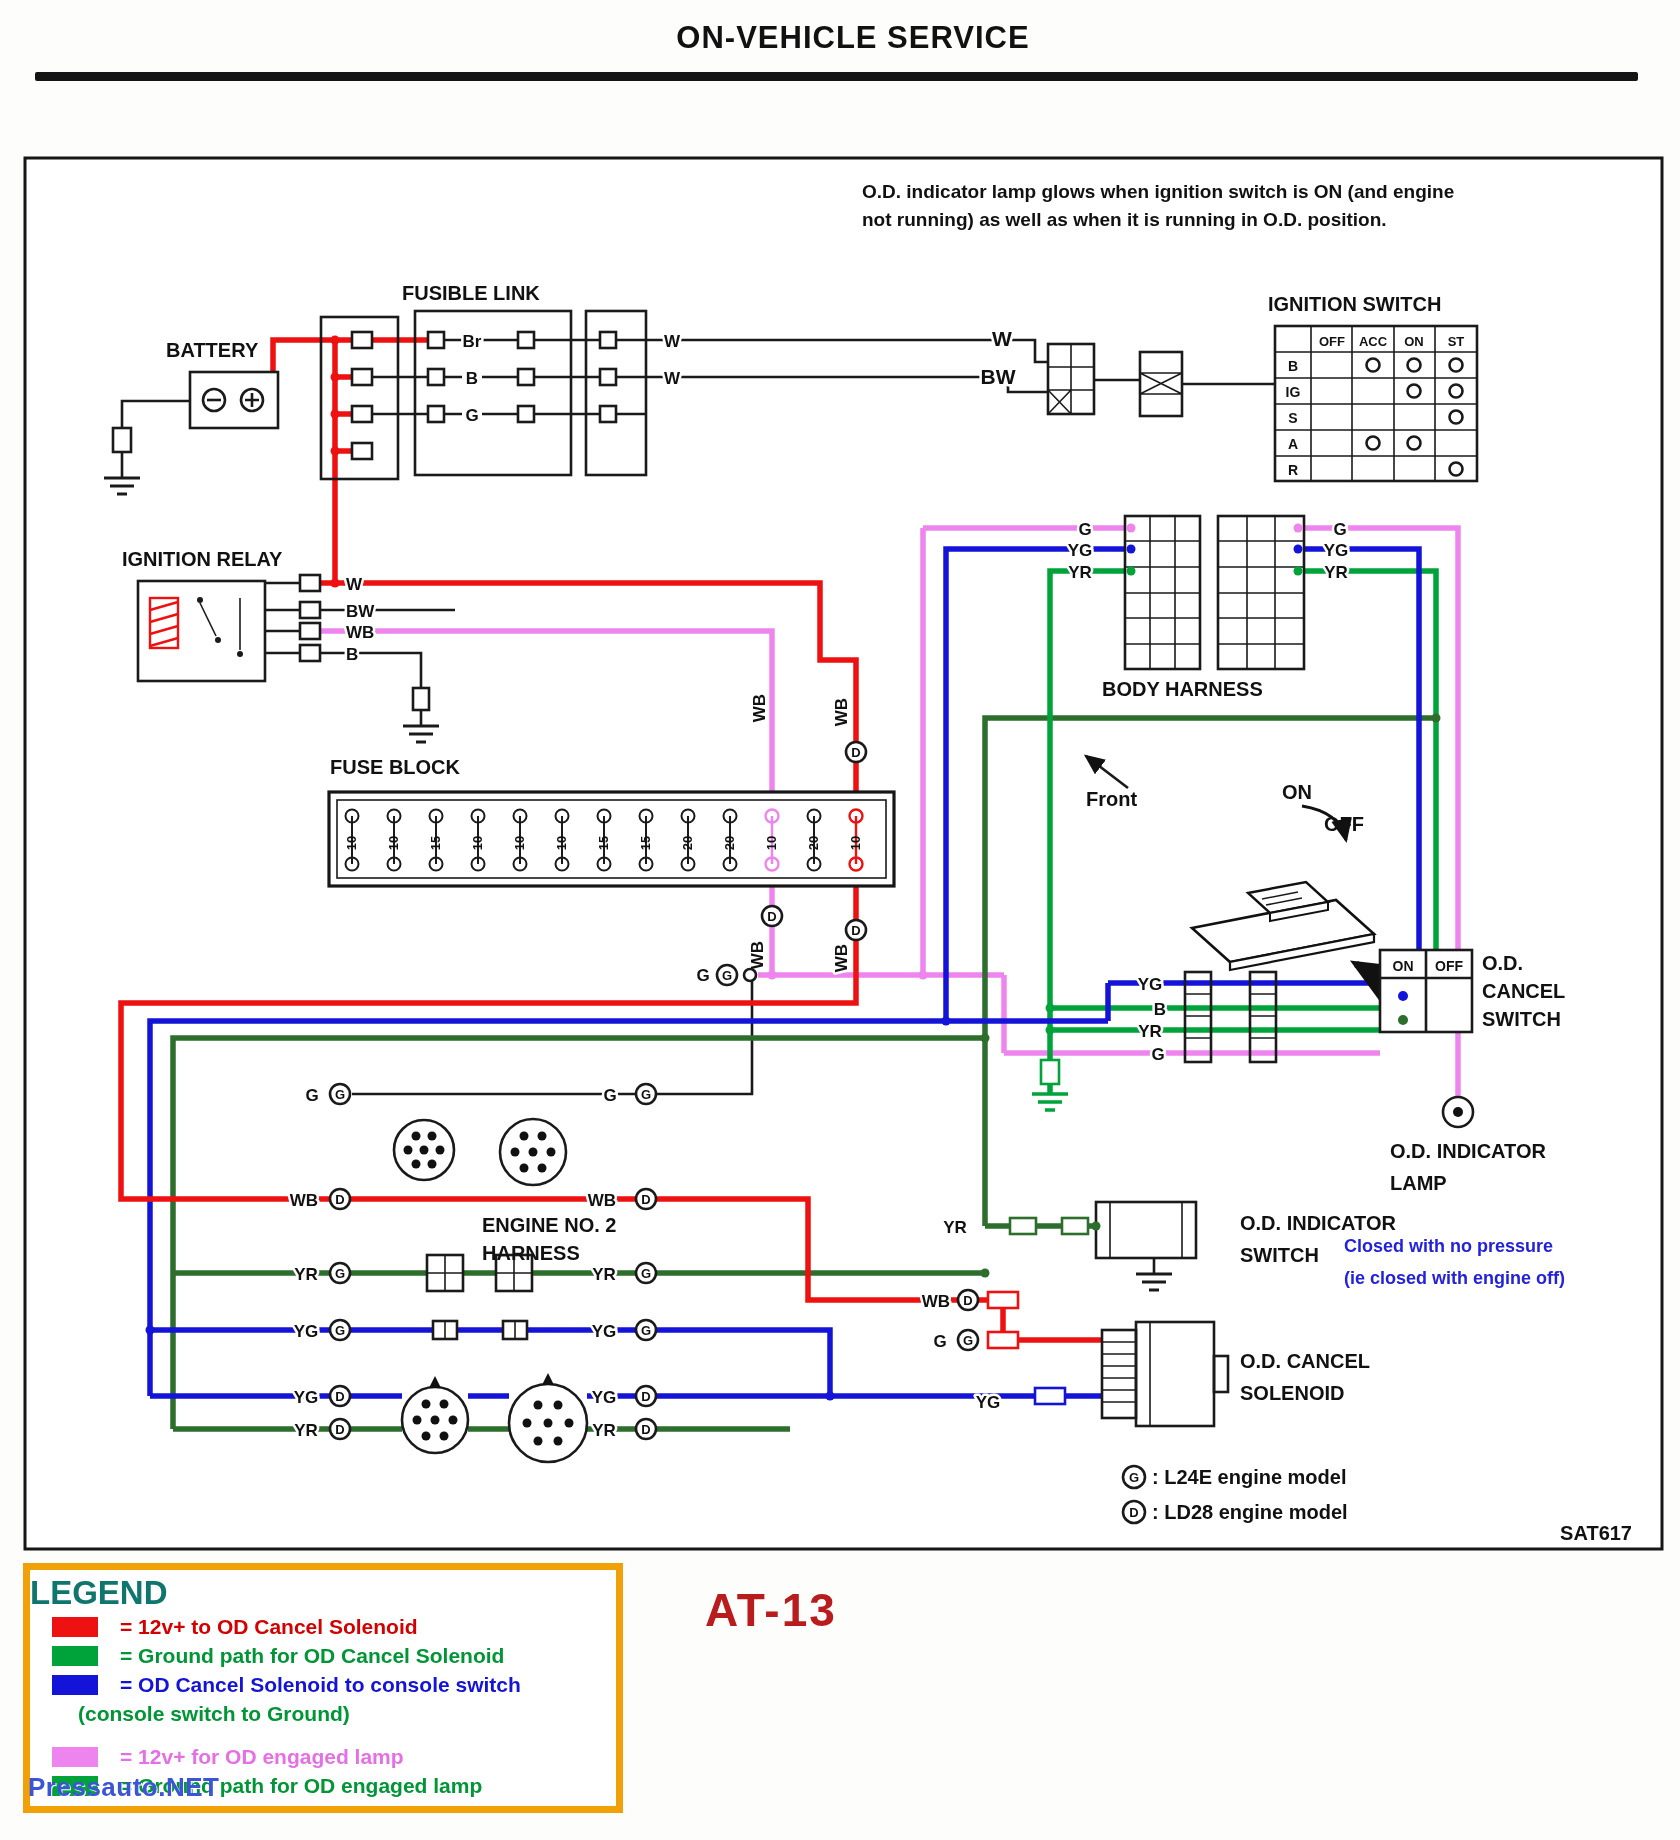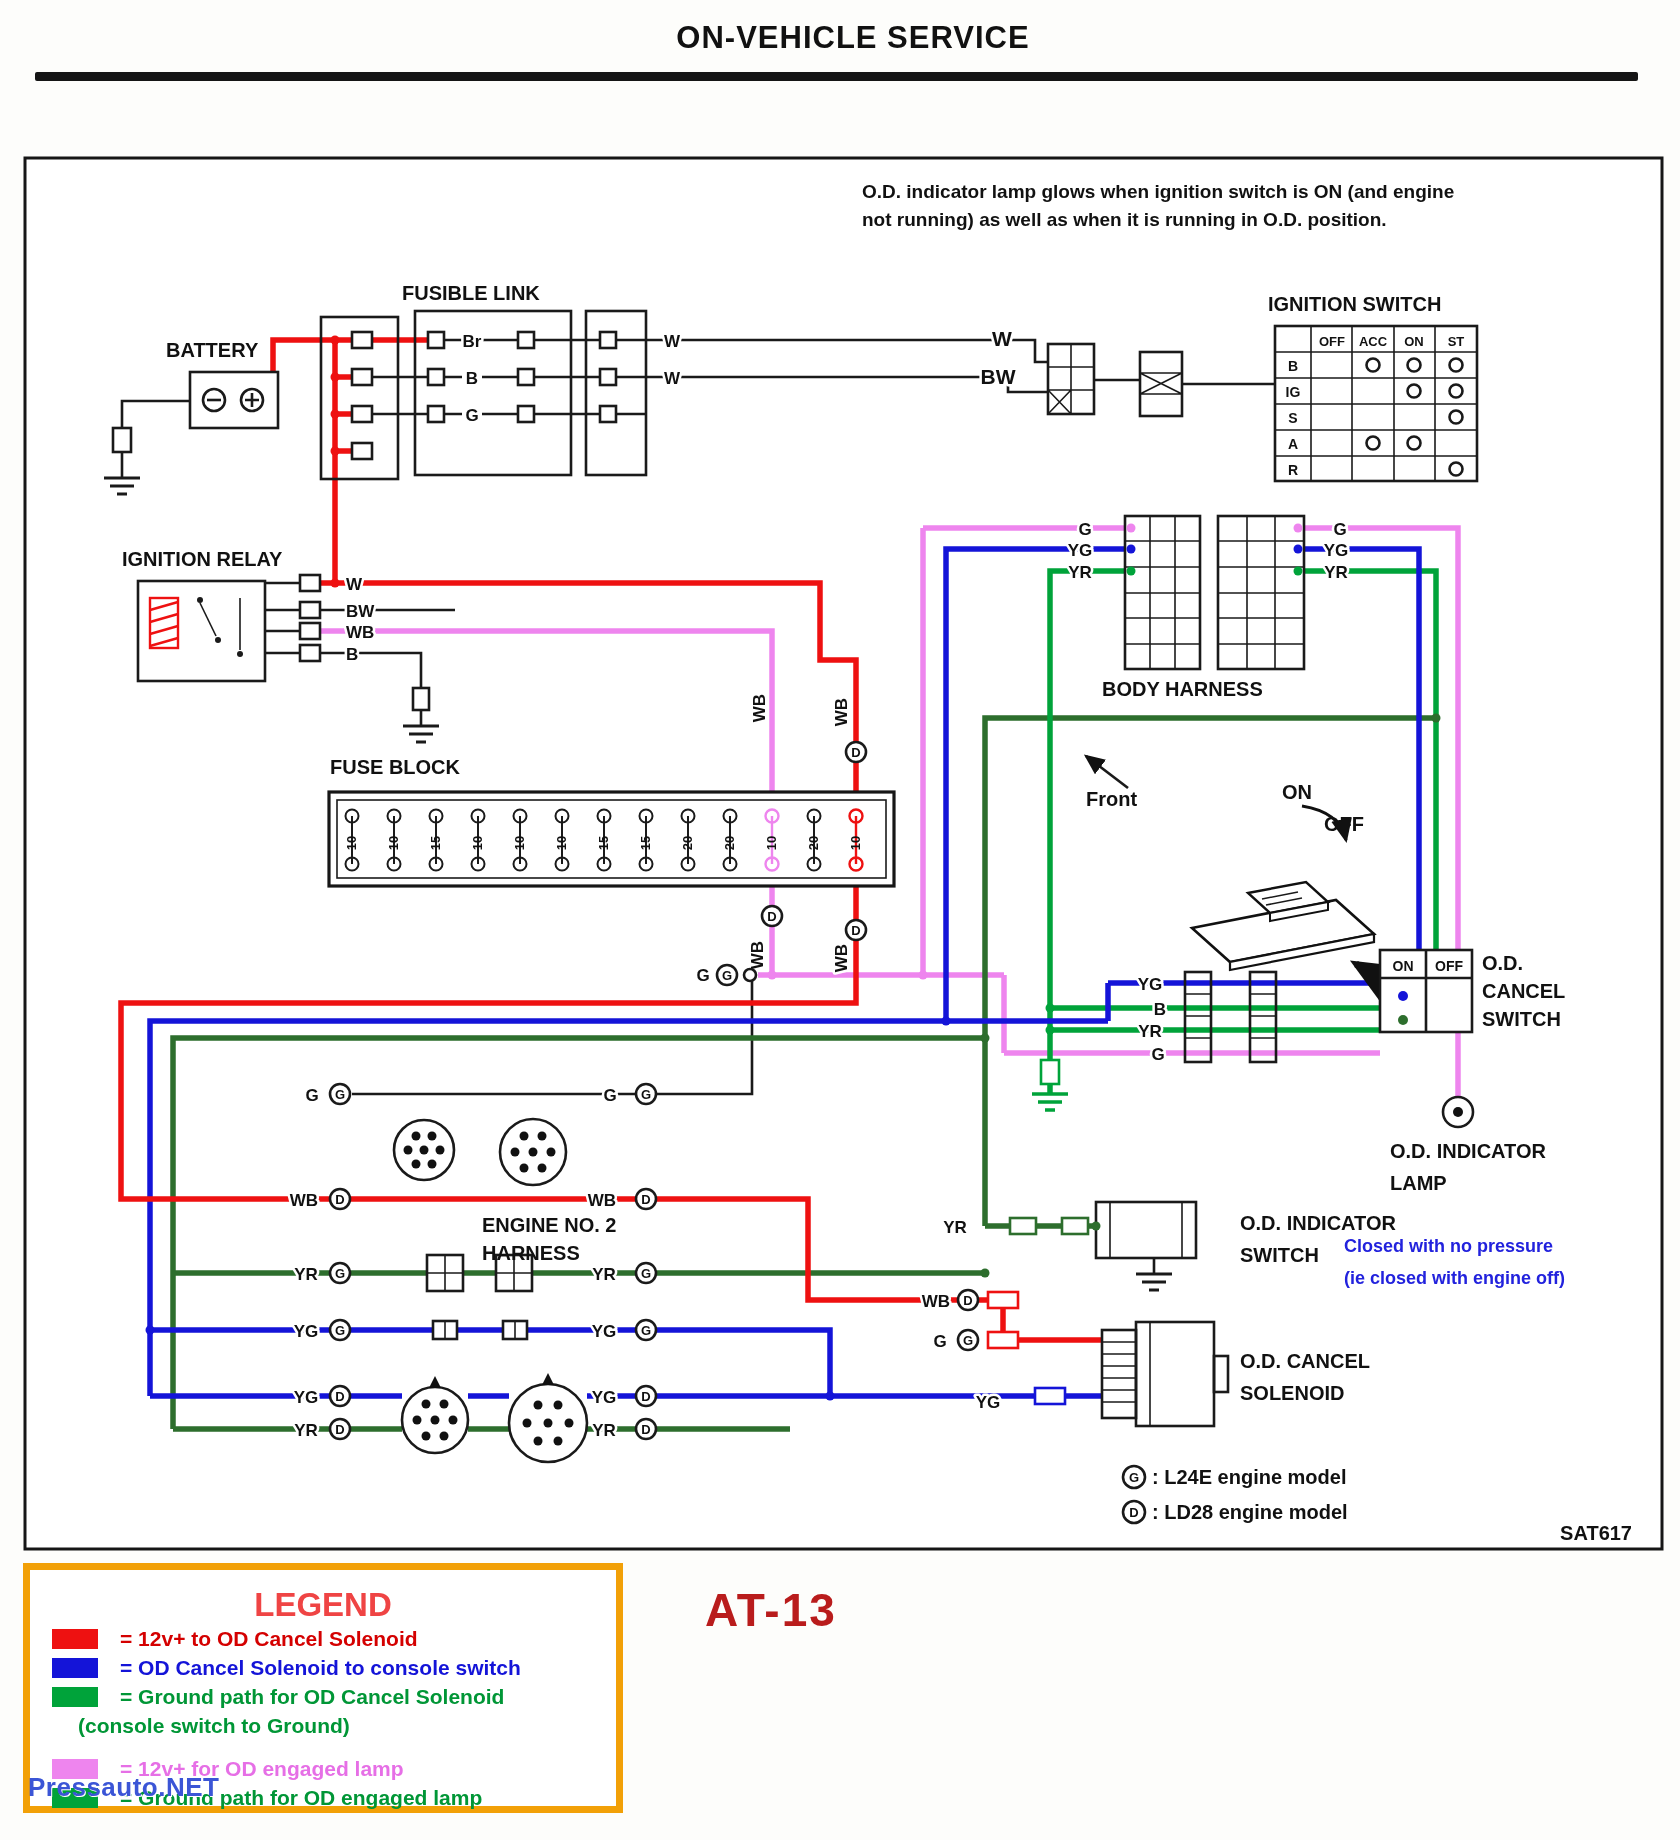--- a/index.html
+++ b/index.html
@@ -2,21 +2,21 @@
 <html><head>
 <meta charset="utf-8">
 <style>
   html,body{margin:0;padding:0;background:#f6f6f2;}
   .page{position:relative;width:1680px;height:1840px;background:#fdfdfb;font-family:"Liberation Sans",sans-serif;overflow:hidden;}
   .page-title{position:absolute;top:20px;left:0;width:100%;text-align:center;font-size:31px;font-weight:bold;color:#111;letter-spacing:1px;padding-left:13px;}
   .title-bar{position:absolute;top:72px;left:35px;width:1603px;height:9px;background:#151515;border-radius:2px;}
   .section-title{position:absolute;top:96px;left:30px;font-size:31px;font-weight:bold;color:#111;letter-spacing:1px;}
   .at13{position:absolute;left:705px;top:1583px;font-size:46px;font-weight:bold;color:#b91c1c;letter-spacing:2px;}
   .legend{position:absolute;left:23px;top:1563px;width:600px;height:250px;border:7px solid #f2a007;background:#fff;box-sizing:border-box;z-index:2;}
-  .legend-title{text-align:center;font-size:33px;font-weight:bold;color:#ef4444;margin-top:16px;}
+  .legend-title{text-align:left;font-size:33px;font-weight:bold;color:#0f766e;margin-top:4px;}
   .lrow{display:flex;align-items:center;padding-left:22px;height:29px;font-weight:bold;font-size:21px;gap:12px;}
   .lrow .sw{width:46px;height:20px;margin-right:10px;flex:none;}
   .indent{padding-left:48px;}
   .gap{margin-top:14px;}
   .sw-red{background:#ee1111;} .sw-blue{background:#1414d8;} .sw-green{background:#00a33a;} .sw-pink{background:#ee85ee;}
   .t-red{color:#d40000;} .t-blue{color:#1414d8;} .t-green{color:#009636;} .t-pink{color:#e66fe6;}
   .watermark{position:absolute;left:28px;top:1772px;font-size:26px;font-weight:bold;color:#3b55d6;z-index:3;letter-spacing:.5px;text-shadow:1px 1px 0 #fff;}
   svg{position:absolute;left:0;top:0;}
   svg text{font-family:"Liberation Sans",sans-serif;}
   .wr{stroke:#ee1111;stroke-width:5.5;fill:none;}
@@ -492,26 +492,26 @@
 
   <div class="at13">AT-13</div>
 
   <div class="legend">
     <div class="legend-title">LEGEND</div>
     <div class="lrow">
         <span class="sw sw-red"></span>
         <span class="t-red">= 12v+ to OD Cancel Solenoid</span>
       </div>
     <div class="lrow">
+        <span class="sw sw-green"></span>
+        <span class="t-green">= Ground path for OD Cancel Solenoid</span>
+      </div>
+    <div class="lrow">
         <span class="sw sw-blue"></span>
         <span class="t-blue">= OD Cancel Solenoid to console switch</span>
-      </div>
-    <div class="lrow">
-        <span class="sw sw-green"></span>
-        <span class="t-green">= Ground path for OD Cancel Solenoid</span>
       </div>
     <div class="lrow indent">
         <span class="t-green">(console switch to Ground)</span>
       </div>
     <div class="lrow gap">
         <span class="sw sw-pink"></span>
         <span class="t-pink">= 12v+ for OD engaged lamp</span>
       </div>
     <div class="lrow">
         <span class="sw sw-green"></span>

